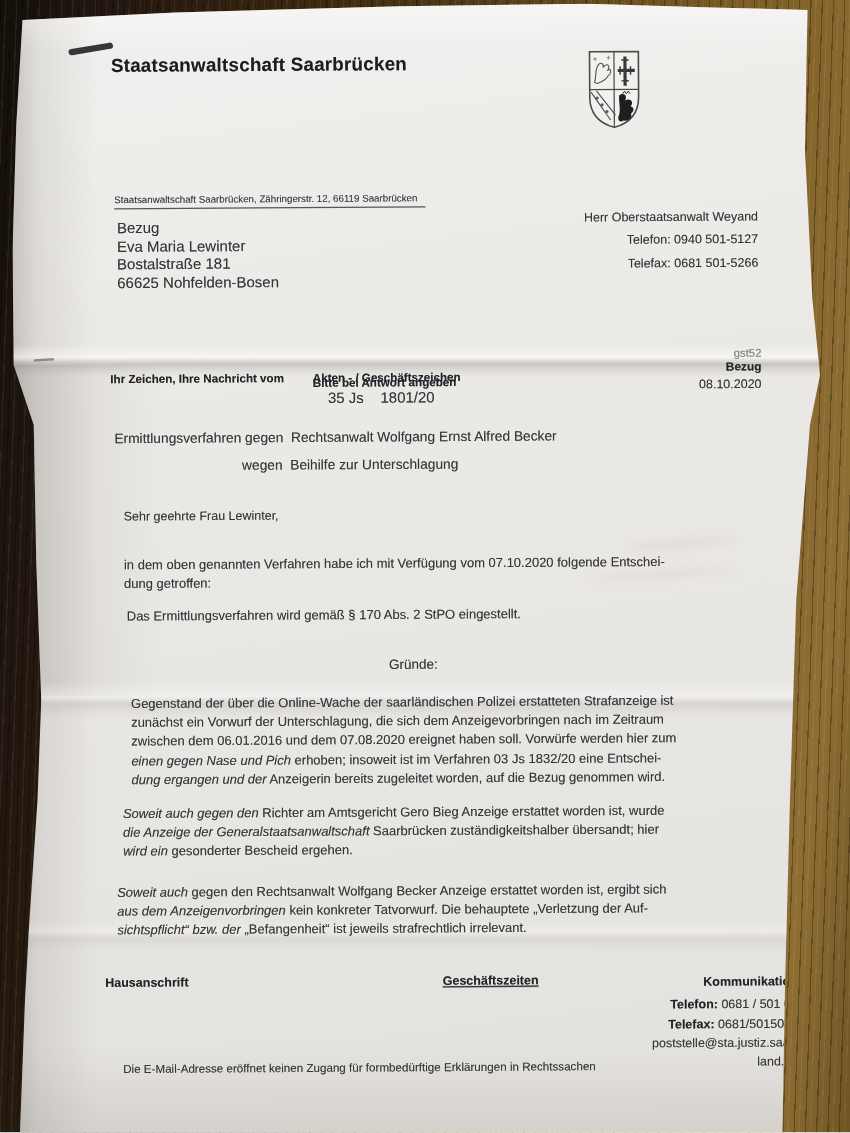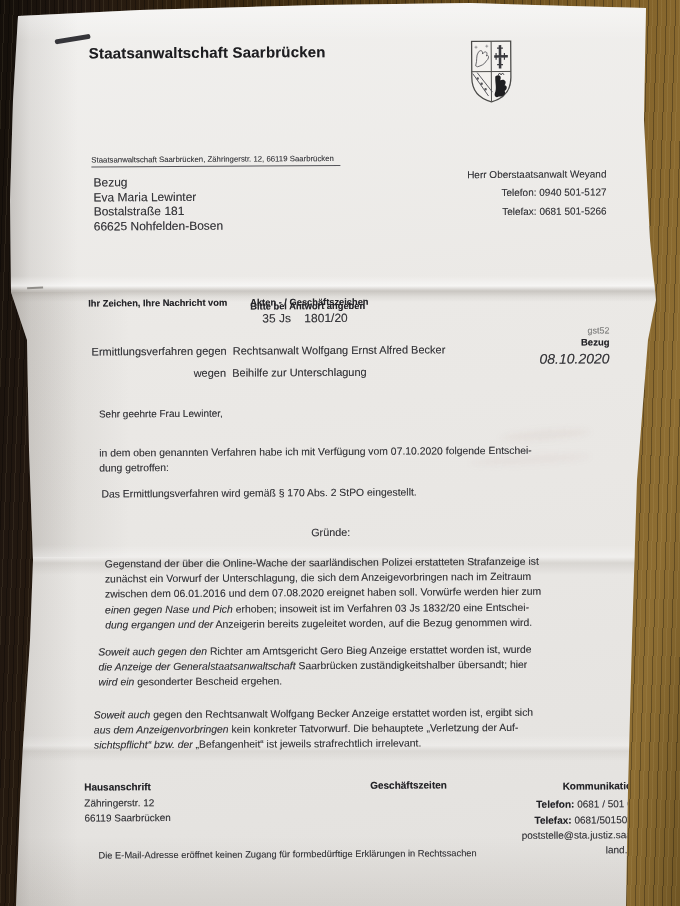--- a/index.html
+++ b/index.html
@@ -61,42 +61,42 @@
   .recipient{left:95px;top:174px;font-size:12px;}
   .recipient .ln{line-height:14.6px;}
   .contact{top:167px;right:72px;text-align:right;font-size:10px;}
   .contact div{line-height:18.4px;}
 
   .ref-left{left:89px;top:297px;font-size:9.3px;}
   .ref-note{left:251px;top:285px;font-size:9.3px;margin-top:16px;}
   .ref-label{left:251px;top:297px;font-size:9.3px;}
   .ref-number{left:263px;top:311px;font-size:12px;}
   .ref-right{right:70px;top:279px;text-align:right;}
-  .clerk{font-size:9px;color:#8b8b89;margin-top:48px;}
+  .clerk{font-size:9px;color:#8b8b89;}
   .datum{font-size:9.5px;margin-top:1px;}
-  .date{font-size:14px;margin-top:3px;font-style:italic;}
+  .date{font-size:10px;margin-top:3px;}
 
   .subject1{left:92px;top:344px;font-size:11px;}
   .subject2{left:194px;top:366px;font-size:11px;}
 
   .body-text{font-size:10.4px;}
   .body-text .ln{line-height:15.2px;}
   .salutation{left:99px;top:407px;font-size:10px;}
   .intro{left:99px;top:444px;}
   .decision{left:101px;top:487px;font-size:10.4px;}
   .gruende{left:90px;top:526px;width:480px;text-align:center;font-size:10.8px;}
   .p1{left:104px;top:555px;}
   .p2{left:97px;top:643px;}
   .p3{left:92px;top:706px;}
 
   .foot{font-size:10px;}
   .foot .label{font-weight:bold;color:#232327;margin-bottom:3px;}
   .foot .ln{line-height:15.3px;}
   .f1{left:82px;top:780px;}
-  .f2{left:368px;top:780px;}
+  .f2{left:352px;top:780px;text-decoration:underline;}
   .f3{right:44px;top:780px;text-align:right;}
   .f3 div{line-height:15.3px;}
   .note{left:85px;top:849px;width:400px;text-align:center;font-size:9.3px;}
 </style>
 </head>
 <body>
 
 <div class="scene">
   <div class="paper">
 
@@ -181,24 +181,20 @@
           <div class="ln"><span class="it">wird ein</span><span> gesonderter Bescheid ergehen.</span></div>
         </div>
       <div class="abs p3 body-text">
           <div class="ln"><span class="it">Soweit auch</span><span> gegen den Rechtsanwalt Wolfgang Becker Anzeige erstattet worden ist, ergibt sich</span></div>
           <div class="ln"><span class="it">aus dem Anzeigenvorbringen</span><span> kein konkreter Tatvorwurf. Die behauptete „Verletzung der Auf-</span></div>
           <div class="ln"><span class="it">sichtspflicht“ bzw. der</span><span> „Befangenheit“ ist jeweils strafrechtlich irrelevant.</span></div>
         </div>
 
       <div class="abs foot f1">
         <div class="label">Hausanschrift</div>
-        <div>
-            <div class="ln">Zähringerstr. 12</div>
-            <div class="ln">66119 Saarbrücken</div>
-          </div>
       </div>
       <div class="abs foot f2">
         <div class="label">Geschäftszeiten</div>
       </div>
       <div class="abs foot f3">
         <div class="label">Kommunikation</div>
         <div><span class="b">Telefon:</span> <span>0681 / 501 05</span></div>
         <div><span class="b">Telefax:</span> <span>0681/5015034</span></div>
         <div>
             <div class="ln">poststelle@sta.justiz.saar-</div>

